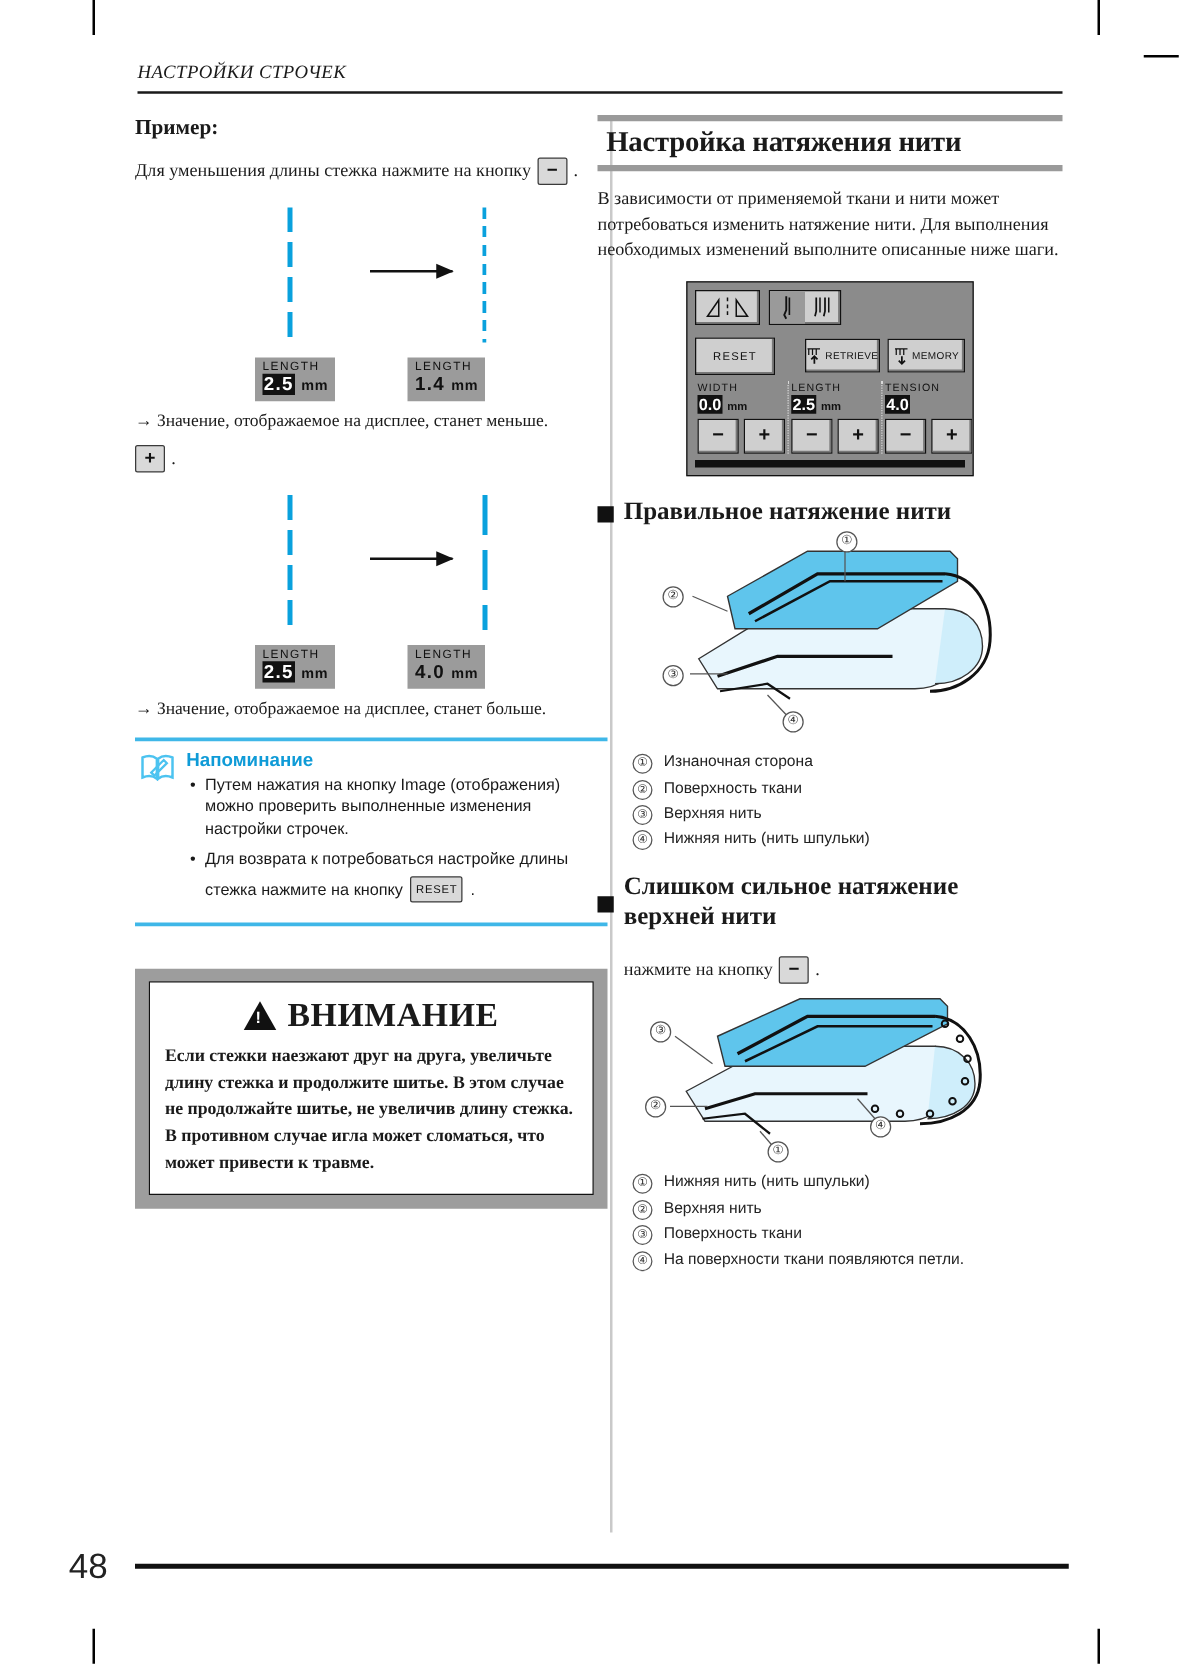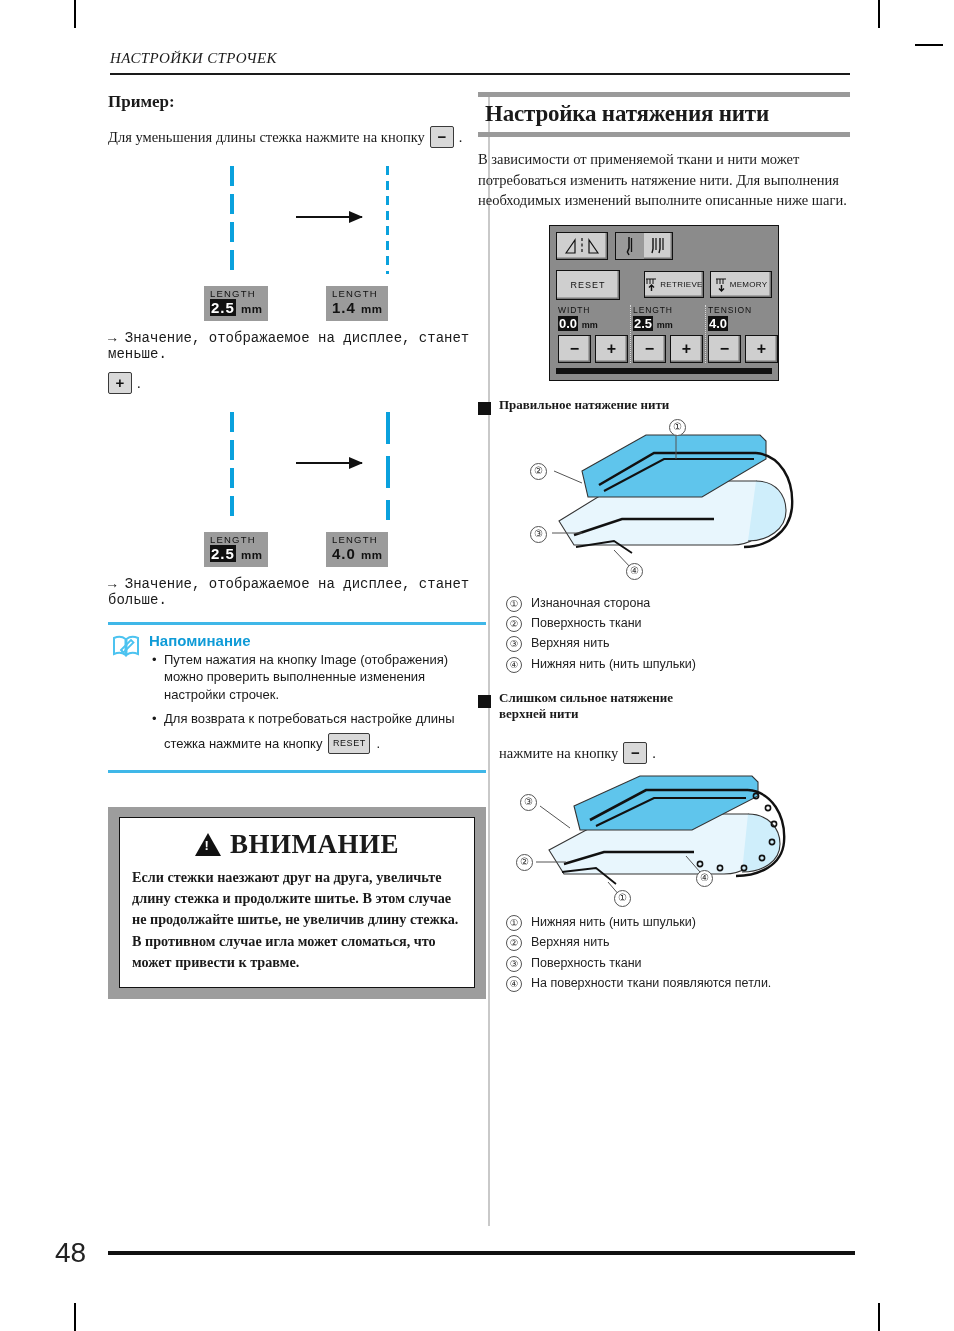--- a/index.html
+++ b/index.html
@@ -64,21 +64,21 @@
   .lenrow{position:relative;height:38px;margin:2px 0 6px 0;}
   .lenbox{
     position:absolute;background:#9b9b9b;padding:2px 6px 3px 6px;
     font-family:"Liberation Sans",sans-serif;box-sizing:border-box;
   }
   .lenbox .lbl{font-size:9.5px;letter-spacing:1.2px;color:#111;line-height:11px;}
   .lenbox .val{font-size:15px;font-weight:bold;line-height:17px;letter-spacing:1px;color:#111;}
   .lenbox .val .hi{background:#111;color:#fff;padding:0 1px;}
   .lenbox .val .unit{font-size:11.5px;font-weight:bold;letter-spacing:.5px;}
 
-  .arrowline{font-size:14px;margin:6px 0 10px 0;font-family:Liberation Mono, monospace;}
+  .arrowline{font-size:14px;margin:6px 0 10px 0;font-family:Liberation Serif, serif;}
 
   
   .memo{margin-top:14px;position:relative;}
   .memo-top{height:2.5px;background:#3fb7e8;}
   .memo-bot{height:2.5px;background:#3fb7e8;margin-top:6px;}
   .memo-inner{display:flex;gap:9px;padding:7px 0 4px 4px;}
   .memo-title{
     color:#0f9bd7;font-weight:bold;font-size:15px;font-family:"Liberation Sans",sans-serif;
     margin:0 0 2px 0;
   }
@@ -102,22 +102,22 @@
 
   
   .sec-bar-top{height:5px;background:#9a9a9a;}
   .sec-bar-bot{height:5px;background:#9a9a9a;}
   h1.sec{
     margin:0;padding:4px 0 5px 7px;font-size:23px;font-weight:bold;
     font-family:"Liberation Serif",serif;letter-spacing:-.2px;
   }
   .sec-block{margin-bottom:12px;}
   h3.sub{
-    font-size:13px;font-weight:bold;margin:16px 0 4px 0;line-height:1.22;
-    display:flex;gap:8px;align-items:flex-start;
+    font-size:20px;font-weight:bold;margin:16px 0 4px 0;line-height:1.22;
+    display:flex;gap:8px;align-items:center;
   }
   .sq{display:inline-block;width:13px;height:13px;background:#111;flex:0 0 13px;margin-top:5px;}
   .sub-text{padding-left:21px;}
   .sub-text p{margin:0 0 2px 0;font-size:14.5px;line-height:1.42;}
 
   
   .lcd{
     width:230px;margin:14px auto 6px auto;background:#8b8b8b;
     border:1.5px solid #111;padding:6px;box-sizing:border-box;
     font-family:"Liberation Sans",sans-serif;

